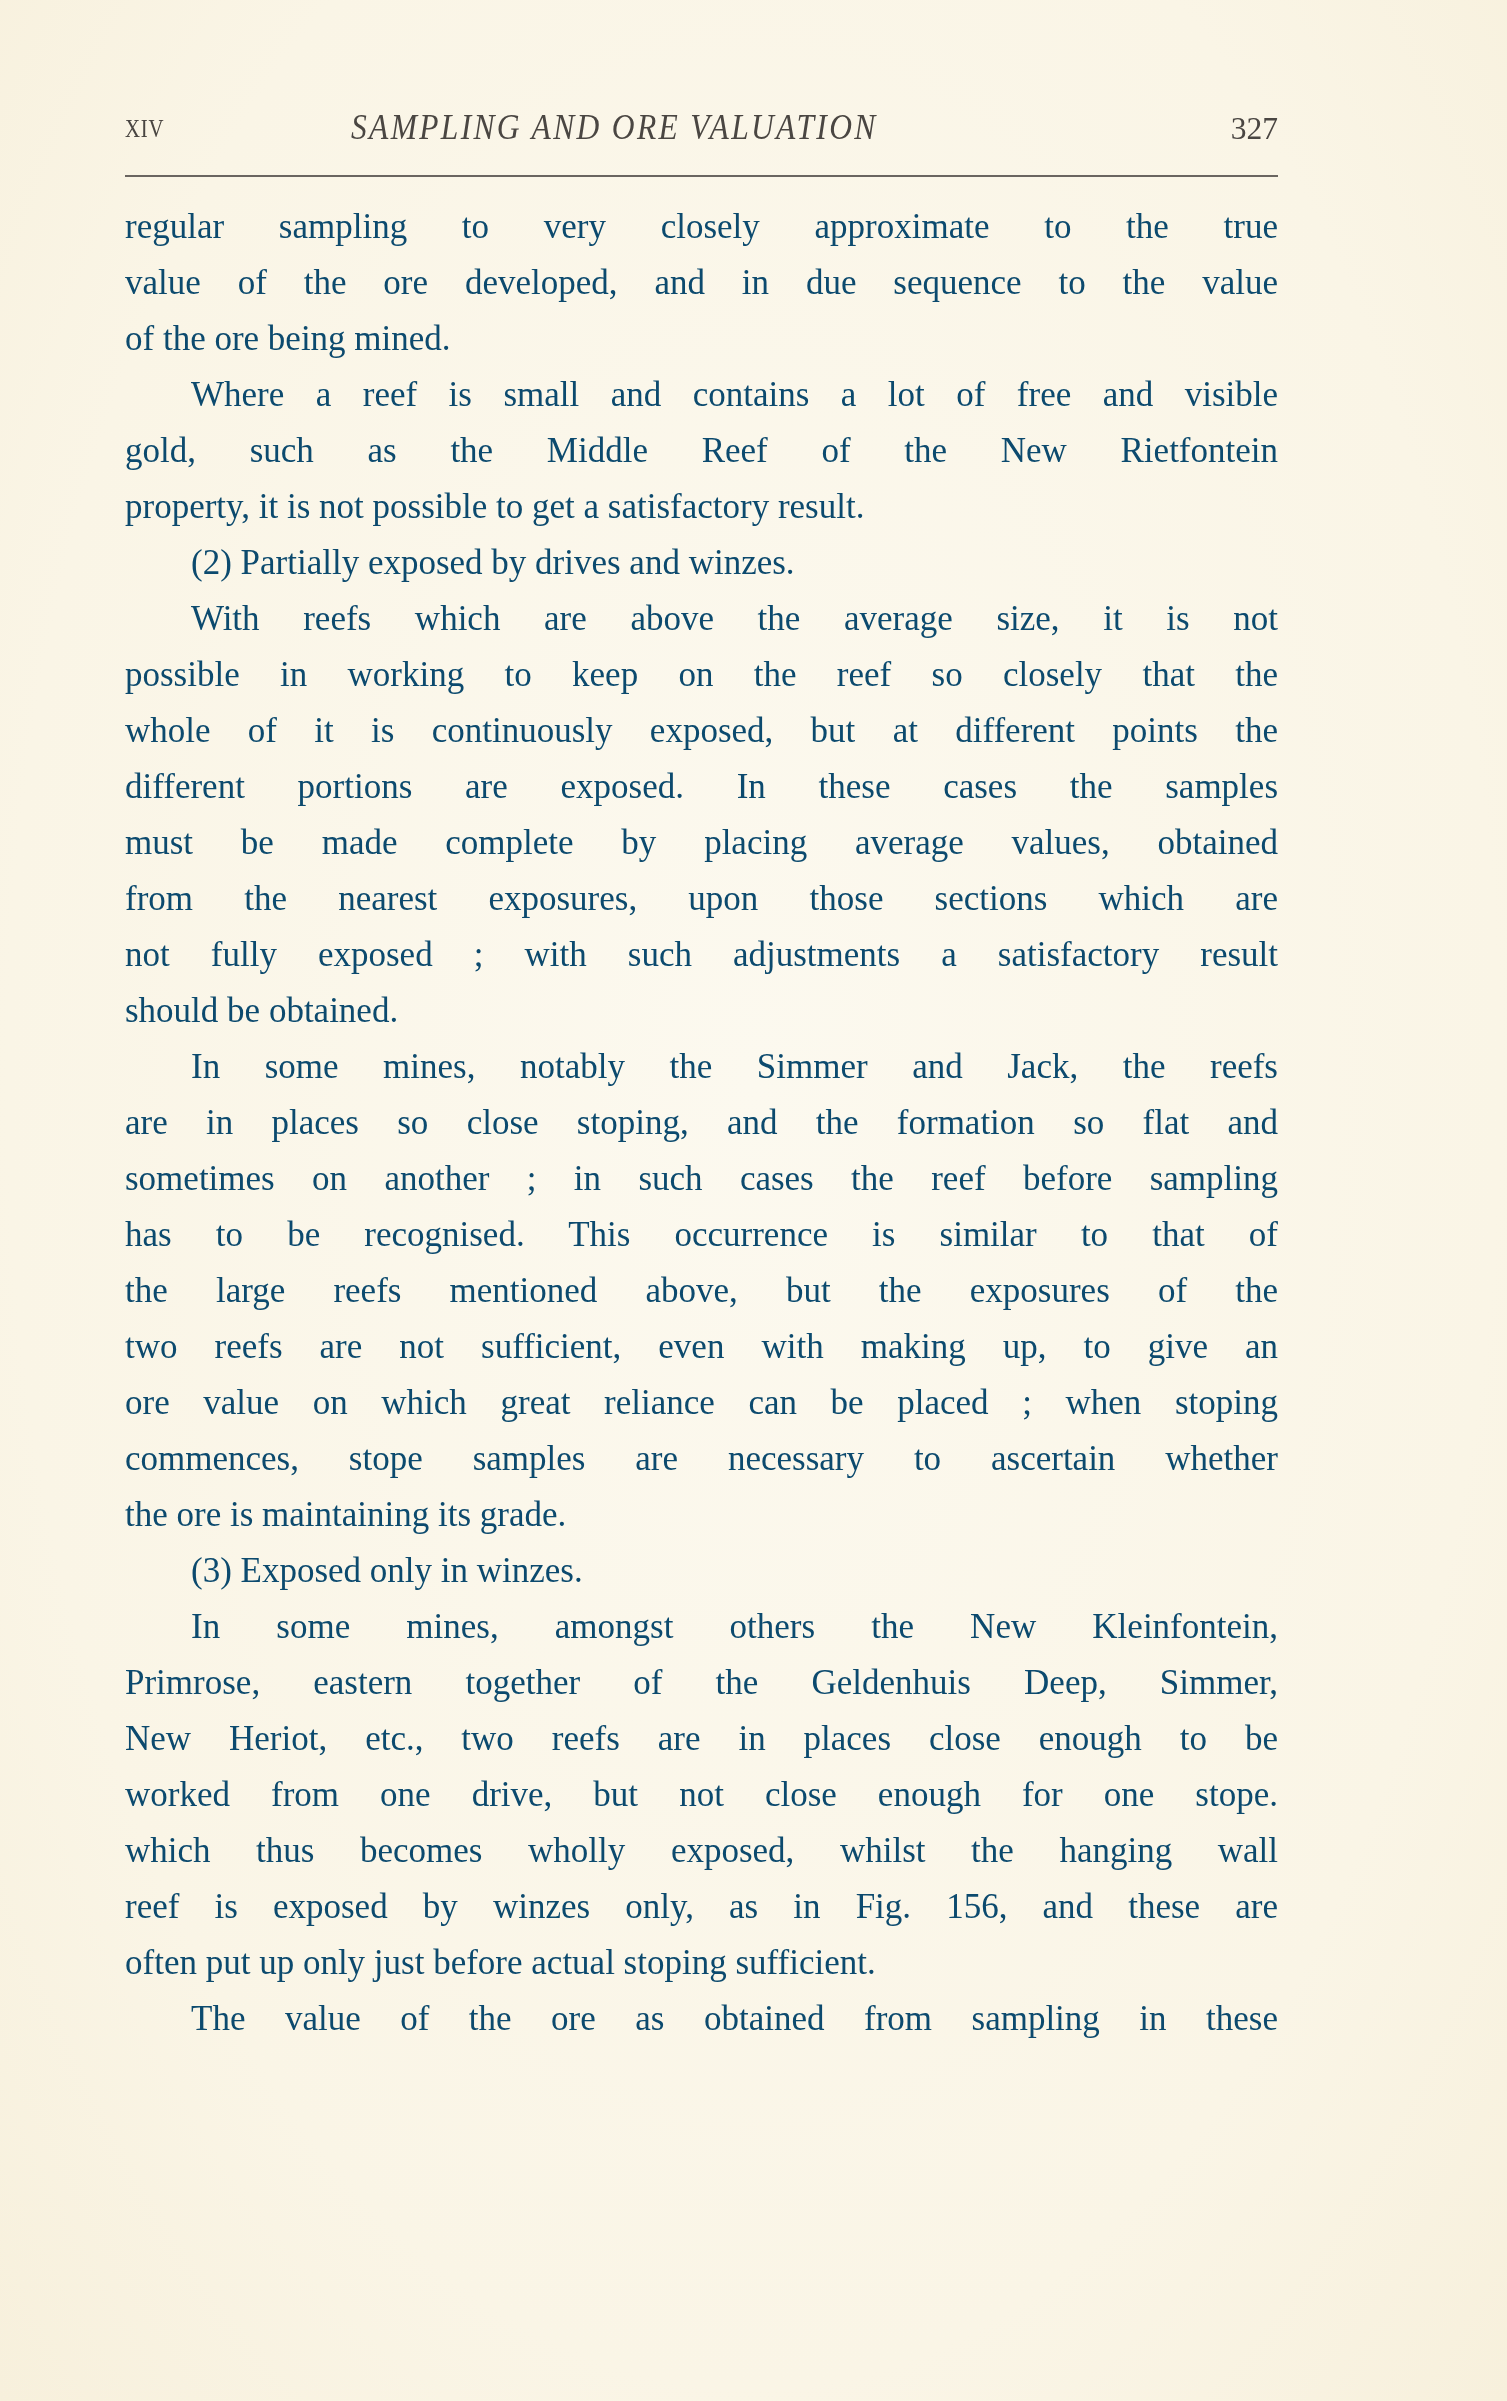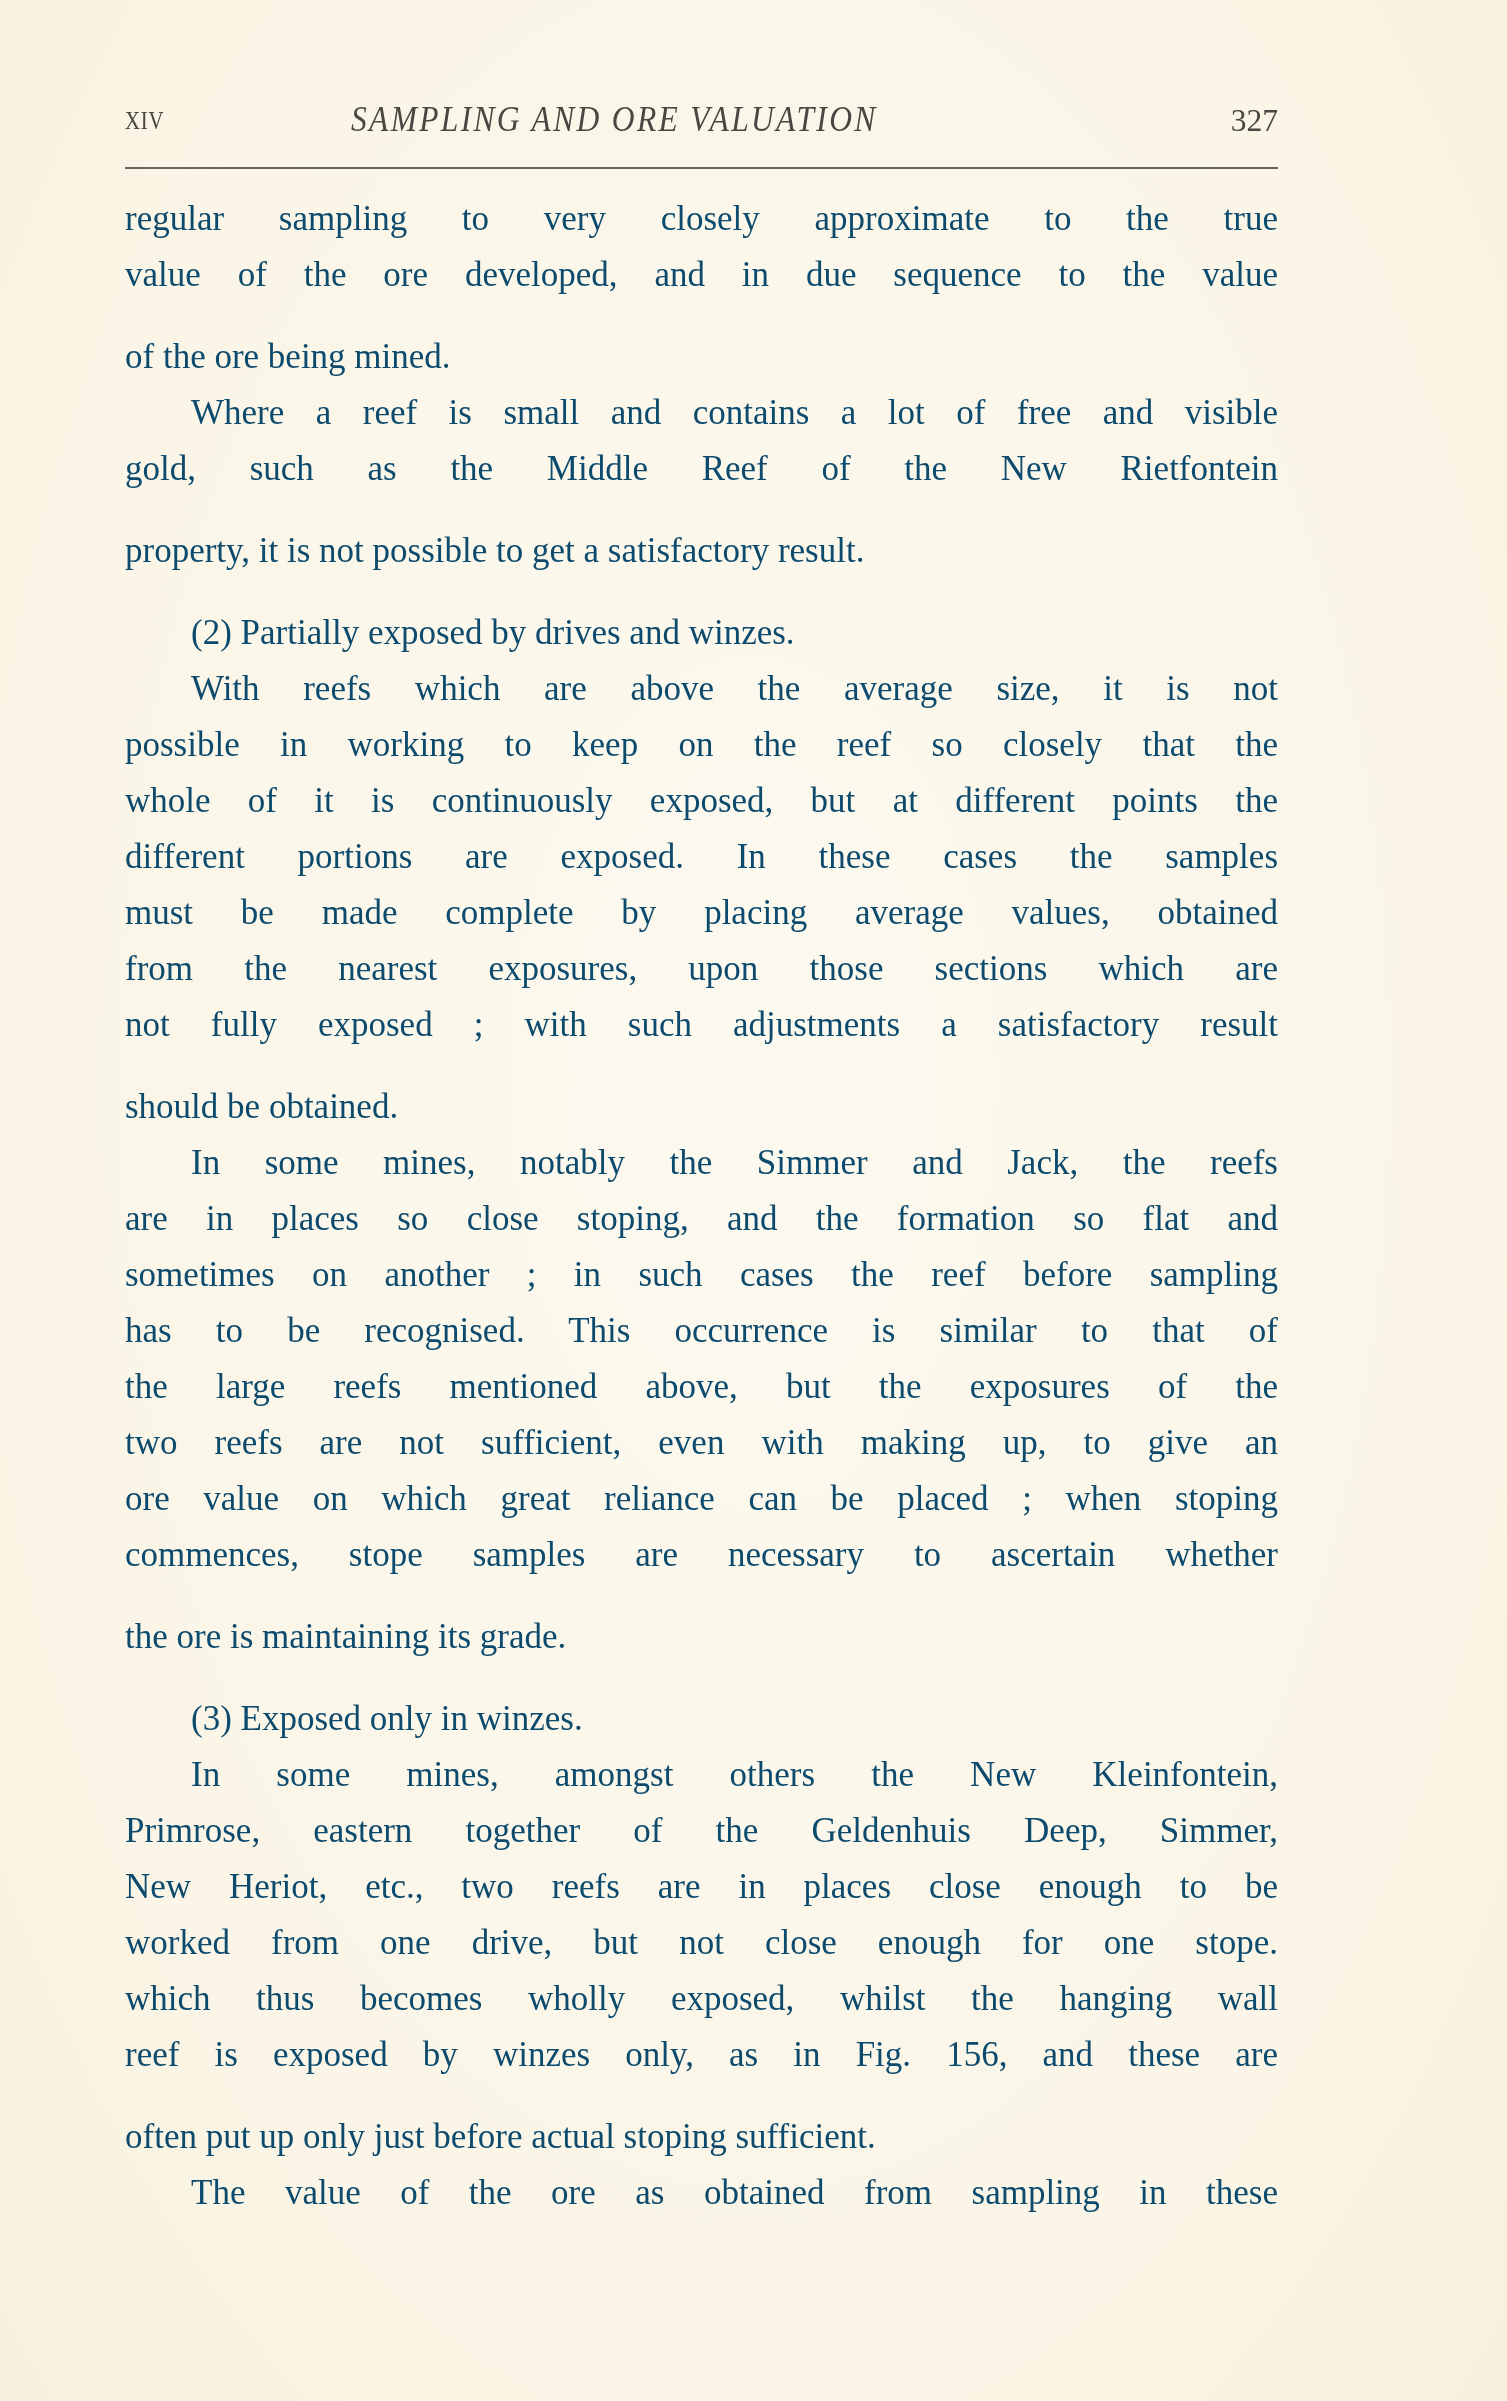--- a/index.html
+++ b/index.html
@@ -11,21 +11,21 @@
       height: 2401px;
       background: #fbf7ea;
       background-image: radial-gradient(ellipse at 50% 45%, #fcf9ef 0%, #faf5e6 70%, #f7f0dc 100%);
       position: relative;
       overflow: hidden;
       font-family: "Liberation Serif", "DejaVu Serif", serif;
       color: #3a3632;
     }
     .page {
       position: absolute;
-      left: 0; top: 0;
+      left: 0; top: 8px;
       width: 1508px;
       height: 2194px;
     }
     .running-head {
       position: absolute;
       top: 98px;
       left: 125px;
       width: 1153px;
       height: 53px;
     }
@@ -80,21 +80,20 @@
       white-space: nowrap;
       text-align: justify;
       text-align-last: justify;
       color: #0c4a6e;
     }
     .line.indent {
       padding-left: 66px;
     }
     .line.last {
       text-align-last: left;
-      margin-top: 26px;
     }
   </style>
 </head>
 <body>
 
 <div class="page">
 
   <div class="running-head">
     <span class="chapter-num">XIV</span>
     <span class="running-title">SAMPLING AND ORE VALUATION</span>

